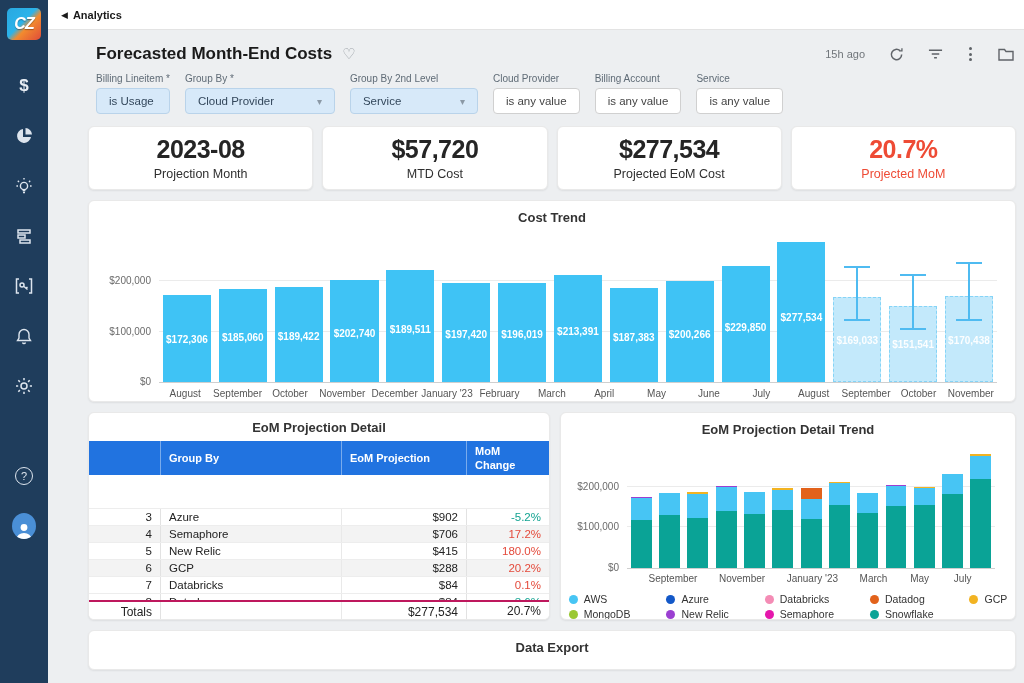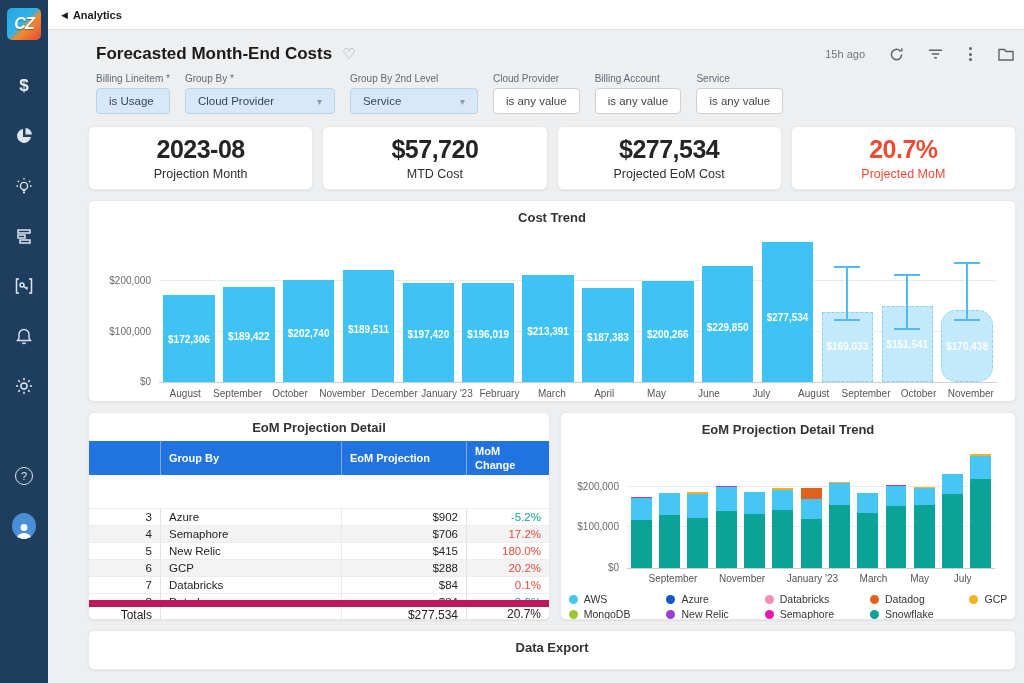--- a/index.html
+++ b/index.html
@@ -97,21 +97,21 @@
   .t-row { display:flex; font-size:11.5px; height:17px; align-items:center; color:#222;
     border-top:1px solid #ededed; }
   .t-row:nth-child(even) { background:#f3f3f3; }
   .t-row > div { padding:0 8px; height:100%; display:flex; align-items:center; }
   .t-row .c-idx { justify-content:flex-end; border-right:1px solid #e2e2e2; }
   .t-row .c-name { border-right:1px solid #e9e9e9; }
   .t-row .c-val { justify-content:flex-end; border-right:1px solid #e2e2e2; }
   .t-row .c-chg { justify-content:flex-end; }
   .chg-neg { color:#12a391; } .chg-pos { color:#e44a3b; }
   .partial-clip { height:7px; overflow:hidden; }
-  .t-totals { display:flex; border-top:7px solid #be185d; font-size:12px; height:22px;
+  .t-totals { display:flex; border-top:2px solid #be185d; font-size:12px; height:22px;
     align-items:center; color:#222; background:#fff; }
   .t-totals > div { padding:0 8px; height:100%; display:flex; align-items:center; }
   .t-totals .c-idx { justify-content:flex-end; border-right:1px solid #e2e2e2; }
   .t-totals .c-name { border-right:1px solid #e9e9e9; }
   .t-totals .c-val { justify-content:flex-end; border-right:1px solid #e2e2e2; }
   .t-totals .c-chg { justify-content:flex-end; }
   
   .stack-wrap { position:relative; margin:14px 6px 0 52px; height:118px; border-bottom:1px solid #cfcfcf; }
   .stack-slot { flex:1; position:relative; display:flex; align-items:flex-end; justify-content:center; height:100%; }
   .stack-bar { width:74%; display:flex; flex-direction:column-reverse; }
@@ -295,20 +295,25 @@
         <span class="ytick" style="bottom: 45.3448px;">$100,000</span>
         <div class="gridline" style="bottom: 100.69px;"></div>
         <span class="ytick" style="bottom: 95.6897px;">$200,000</span>
         <div class="bars">
           <div class="bar-slot">
             <div class="bar" style="height: 87px;">
               <span class="bar-label">$172,306</span>
             </div>
           </div>
           <div class="bar-slot">
+            <div class="bar" style="height: 93px;">
+              <span class="bar-label">$185,060</span>
+            </div>
+          </div>
+          <div class="bar-slot">
             <div class="bar" style="height: 95px;">
               <span class="bar-label">$189,422</span>
             </div>
           </div>
           <div class="bar-slot">
             <div class="bar" style="height: 102px;">
               <span class="bar-label">$202,740</span>
             </div>
           </div>
           <div class="bar-slot">
@@ -345,33 +350,33 @@
             <div class="bar" style="height: 116px;">
               <span class="bar-label">$229,850</span>
             </div>
           </div>
           <div class="bar-slot">
             <div class="bar" style="height: 140px;">
               <span class="bar-label">$277,534</span>
             </div>
           </div>
           <div class="bar-slot">
-            <div class="bar forecast" style="height: 70px;">
+            <div class="bar forecast" style="height: 85px;">
               <span class="bar-label">$169,033</span>
             </div>
             <div class="whisker" style="bottom: 61px; height: 55px;"></div>
           </div>
           <div class="bar-slot">
             <div class="bar forecast" style="height: 76px;">
               <span class="bar-label">$151,541</span>
             </div>
             <div class="whisker" style="bottom: 52px; height: 56px;"></div>
           </div>
           <div class="bar-slot">
-            <div class="bar forecast" style="height: 72px; border-radius: 15px;">
+            <div class="bar forecast" style="height: 86px;">
               <span class="bar-label">$170,438</span>
             </div>
             <div class="whisker" style="bottom: 61px; height: 59px;"></div>
           </div>
         </div>
       </div>
     <div class="xlabels" id="cost-xlabels">
         <span>August</span>
         <span>September</span>
         <span>October</span>

